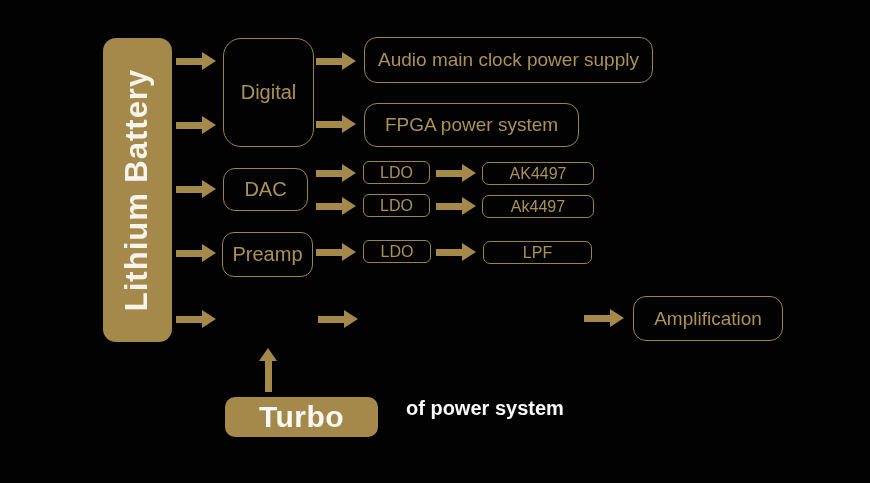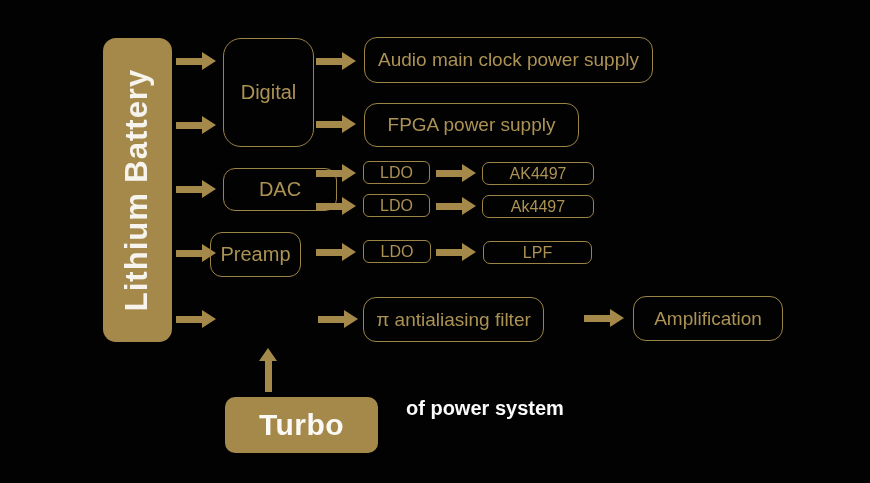--- a/index.html
+++ b/index.html
@@ -21,26 +21,26 @@
   
   .filled{
     position:absolute;background:#a5894b;border-radius:11px;
     display:flex;align-items:center;justify-content:center;
   }
   .battery{left:103px;top:38px;width:69px;height:304px;border-radius:13px;}
   .battery span{
     transform:rotate(-90deg);white-space:nowrap;color:#f7f4ee;
     font-size:31px;font-weight:600;letter-spacing:1px;
   }
-  .turbo{left:225px;top:397px;width:153px;height:56px;border-radius:10px;}
+  .turbo{left:225px;top:397px;width:153px;height:40px;border-radius:10px;}
   .turbo span{color:#fbf9f5;font-size:30px;font-weight:700;letter-spacing:.5px;}
   
   .n-digital{left:223px;top:38px;width:91px;height:109px;border-radius:18px;}
-  .n-dac{left:223px;top:168px;width:114px;height:43px;border-radius:12px;text-align:right;}
-  .n-preamp{left:210px;top:232px;width:91px;height:45px;border-radius:12px;}
+  .n-dac{left:223px;top:168px;width:85px;height:43px;border-radius:12px;text-align:right;}
+  .n-preamp{left:222px;top:232px;width:91px;height:45px;border-radius:12px;}
   .n-output{left:223px;top:297px;width:91px;height:45px;border-radius:12px;}
   .n-audio{left:364px;top:37px;width:289px;height:46px;}
   .n-fpga{left:364px;top:103px;width:215px;height:44px;}
   .n-ldo1{left:363px;top:161px;width:67px;height:23px;border-radius:6px;}
   .n-ldo2{left:363px;top:194px;width:67px;height:23px;border-radius:6px;}
   .n-ak1{left:482px;top:162px;width:112px;height:23px;border-radius:7px;}
   .n-ak2{left:482px;top:195px;width:112px;height:23px;border-radius:7px;}
   .n-ldo3{left:363px;top:240px;width:68px;height:23px;border-radius:6px;}
   .n-lpf{left:483px;top:241px;width:109px;height:23px;border-radius:7px;}
   .n-pi{left:363px;top:297px;width:181px;height:45px;}
@@ -99,33 +99,30 @@
   <div class="arrow arrow-right" style="left:316px;top:115px;"></div>
   <div class="arrow arrow-right" style="left:316px;top:164px;"></div>
   <div class="arrow arrow-right" style="left:316px;top:197px;"></div>
   <div class="arrow arrow-right" style="left:316px;top:243px;"></div>
   <div class="arrow arrow-right" style="left:318px;top:310px;"></div>
 
   <div class="node n-audio fs19">
     <span>Audio main clock power supply</span>
   </div>
   <div class="node n-fpga fs19">
-    <span>FPGA power supply</span>
+    <span>FPGA power system</span>
   </div>
   <div class="node n-ldo1 fs16">
     <span>LDO</span>
   </div>
   <div class="node n-ldo2 fs16">
     <span>LDO</span>
   </div>
   <div class="node n-ldo3 fs16">
     <span>LDO</span>
-  </div>
-  <div class="node n-pi fs19">
-    <span>π antialiasing filter</span>
   </div>
 
   <div class="arrow arrow-right" style="left:436px;top:164px;"></div>
   <div class="arrow arrow-right" style="left:436px;top:197px;"></div>
   <div class="arrow arrow-right" style="left:436px;top:243px;"></div>
   <div class="arrow arrow-right" style="left:584px;top:309px;"></div>
 
   <div class="node n-ak1 fs16">
     <span>AK4497</span>
   </div>

